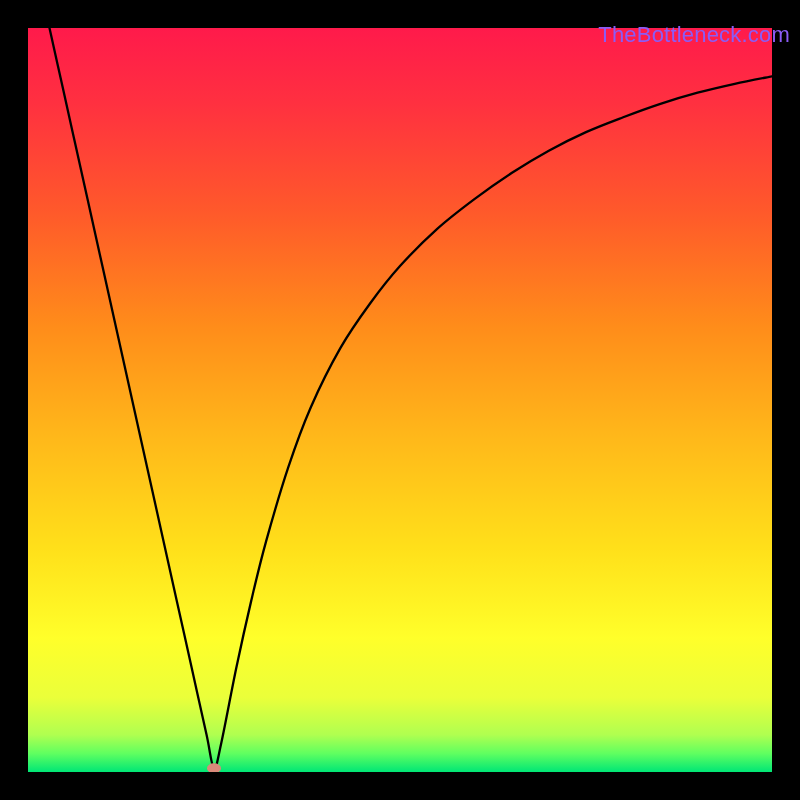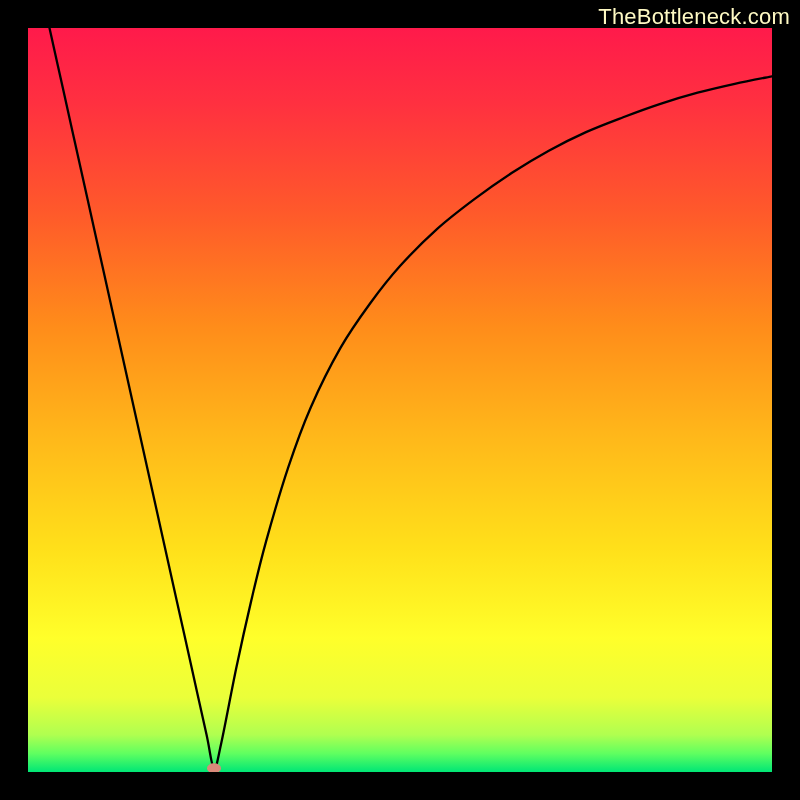--- a/index.html
+++ b/index.html
@@ -19,23 +19,23 @@
   }
   .plot-area {
     position: absolute;
     left: 28px;
     top: 28px;
     width: 744px;
     height: 744px;
   }
   .watermark {
     position: absolute;
-    top: 4px;
+    top: 22px;
     right: 10px;
-    color: #fef9c3;
+    color: #8b5cf6;
     font-size: 22px;
     font-weight: 500;
     letter-spacing: 0.2px;
     user-select: none;
   }
 </style>
 </head>
 <body>
 
 <div class="chart-container">

